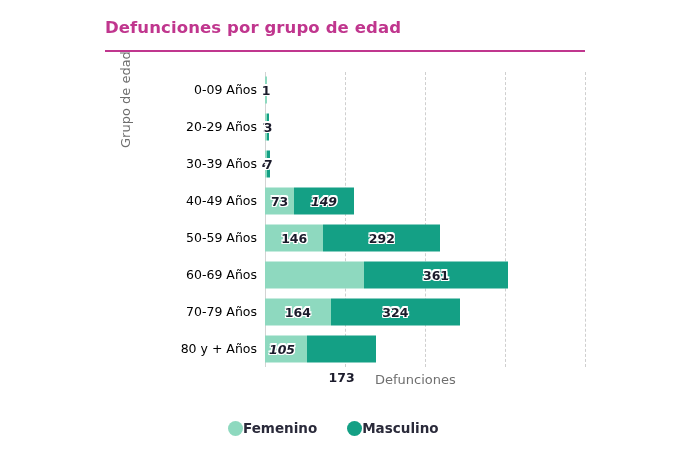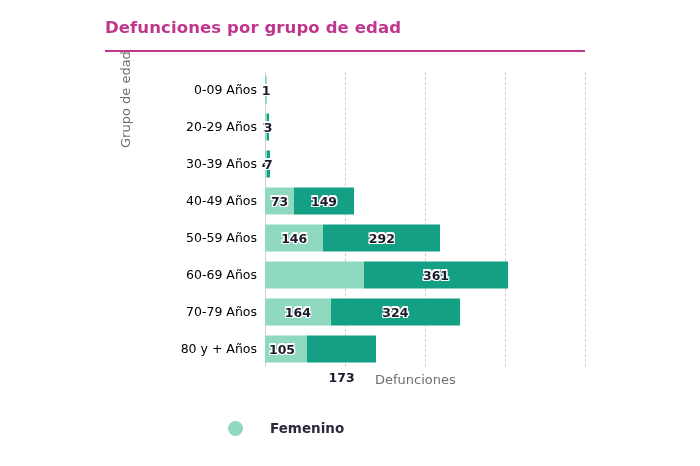--- a/index.html
+++ b/index.html
@@ -57,21 +57,21 @@
     position:absolute;left:118px;top:148px;
     font-size:13px;color:#6f6f6f;white-space:nowrap;
     transform:rotate(-90deg);transform-origin:left top;
   }
 
   
   .legend{
     position:absolute;left:228px;top:420px;
     display:flex;align-items:center;gap:30px;
   }
-  .legend-item{display:flex;align-items:center;gap:27px;}
+  .legend-item{display:flex;align-items:center;gap:0;}
   .legend-dot{width:15px;height:15px;border-radius:50%;}
   .legend-text{
     font-size:13.5px;font-weight:bold;color:#2a2a3a;
     text-shadow:
       -.8px -.8px 0 #fff,.8px -.8px 0 #fff,
       -.8px .8px 0 #fff,.8px .8px 0 #fff;
     white-space:nowrap;
   }
 </style>
 </head>
@@ -109,41 +109,45 @@
       <div class="seg-label" style="position: absolute; left: 266px; top: 127.312px; transform: translate(-50%, -50%);">1</div>
       <div class="bar seg-m" style="left: 267px; top: 127.312px; width: 2px; background: rgb(20, 160, 133);"></div>
       <div class="seg-label" style="position: absolute; left: 268px; top: 127.312px; transform: translate(-50%, -50%);">3</div>
       <div class="bar seg-f" style="left: 265px; top: 164.188px; width: 2px; background: rgb(142, 217, 191);"></div>
       <div class="seg-label" style="position: absolute; left: 266px; top: 164.188px; transform: translate(-50%, -50%);">4</div>
       <div class="bar seg-m" style="left: 267px; top: 164.188px; width: 2.8px; background: rgb(20, 160, 133);"></div>
       <div class="seg-label" style="position: absolute; left: 268.4px; top: 164.188px; transform: translate(-50%, -50%);">7</div>
       <div class="bar seg-f" style="left: 265px; top: 201.062px; width: 29.2px; background: rgb(142, 217, 191);"></div>
       <div class="seg-label" style="position: absolute; left: 279.6px; top: 201.062px; transform: translate(-50%, -50%);">73</div>
       <div class="bar seg-m" style="left: 294.2px; top: 201.062px; width: 59.6px; background: rgb(20, 160, 133);"></div>
-      <div class="seg-label" style="position: absolute; left: 324px; top: 201.062px; transform: translate(-50%, -50%);">149</div>
+      <div class="seg-label" style="position: absolute; left: 324px; top: 201.062px; transform: translate(-50%, -50%); font-style: italic;">149</div>
       <div class="bar seg-f" style="left: 265px; top: 237.938px; width: 58.4px; background: rgb(142, 217, 191);"></div>
       <div class="seg-label" style="position: absolute; left: 294.2px; top: 237.938px; transform: translate(-50%, -50%);">146</div>
       <div class="bar seg-m" style="left: 323.4px; top: 237.938px; width: 116.8px; background: rgb(20, 160, 133);"></div>
       <div class="seg-label" style="position: absolute; left: 381.8px; top: 237.938px; transform: translate(-50%, -50%);">292</div>
       <div class="bar seg-f" style="left: 265px; top: 274.812px; width: 98.8px; background: rgb(142, 217, 191);"></div>
       <div class="seg-label" style="position: absolute; left: 314.4px; top: 274.812px; transform: translate(-50%, -50%); margin-top: 36px;">247</div>
       <div class="bar seg-m" style="left: 363.8px; top: 274.812px; width: 144.4px; background: rgb(20, 160, 133);"></div>
       <div class="seg-label" style="position: absolute; left: 436px; top: 274.812px; transform: translate(-50%, -50%);">361</div>
       <div class="bar seg-f" style="left: 265px; top: 311.688px; width: 65.6px; background: rgb(142, 217, 191);"></div>
       <div class="seg-label" style="position: absolute; left: 297.8px; top: 311.688px; transform: translate(-50%, -50%);">164</div>
       <div class="bar seg-m" style="left: 330.6px; top: 311.688px; width: 129.6px; background: rgb(20, 160, 133);"></div>
       <div class="seg-label" style="position: absolute; left: 395.4px; top: 311.688px; transform: translate(-50%, -50%); text-align: center;">324</div>
       <div class="bar seg-f" style="left: 265px; top: 348.562px; width: 42px; background: rgb(142, 217, 191);"></div>
-      <div class="seg-label" style="position: absolute; left: 282px; top: 348.562px; transform: translate(-50%, -50%);">105</div>
+      <div class="seg-label" style="position: absolute; left: 282px; top: 348.562px; transform: translate(-50%, -50%); font-style: italic;">105</div>
       <div class="bar seg-m" style="left: 307px; top: 348.562px; width: 69.2px; background: rgb(20, 160, 133);"></div>
       <div class="seg-label" style="position: absolute; left: 341.6px; top: 348.562px; transform: translate(-50%, -50%); margin-top: 28px;">173</div>
     </div>
 
   <div class="xtitle">Defunciones</div>
 
   <div class="legend">
     <div class="legend-item">
       <span class="legend-dot" id="dot-f" style="background: rgb(142, 217, 191);"></span>
       <span class="legend-text">Femenino</span>
     </div>
+    <div class="legend-item">
+      <span class="legend-dot" id="dot-m" style="background: rgb(20, 160, 133);"></span>
+      <span class="legend-text">Masculino</span>
+    </div>
   </div>
 
 </div>
 
 </body></html>

